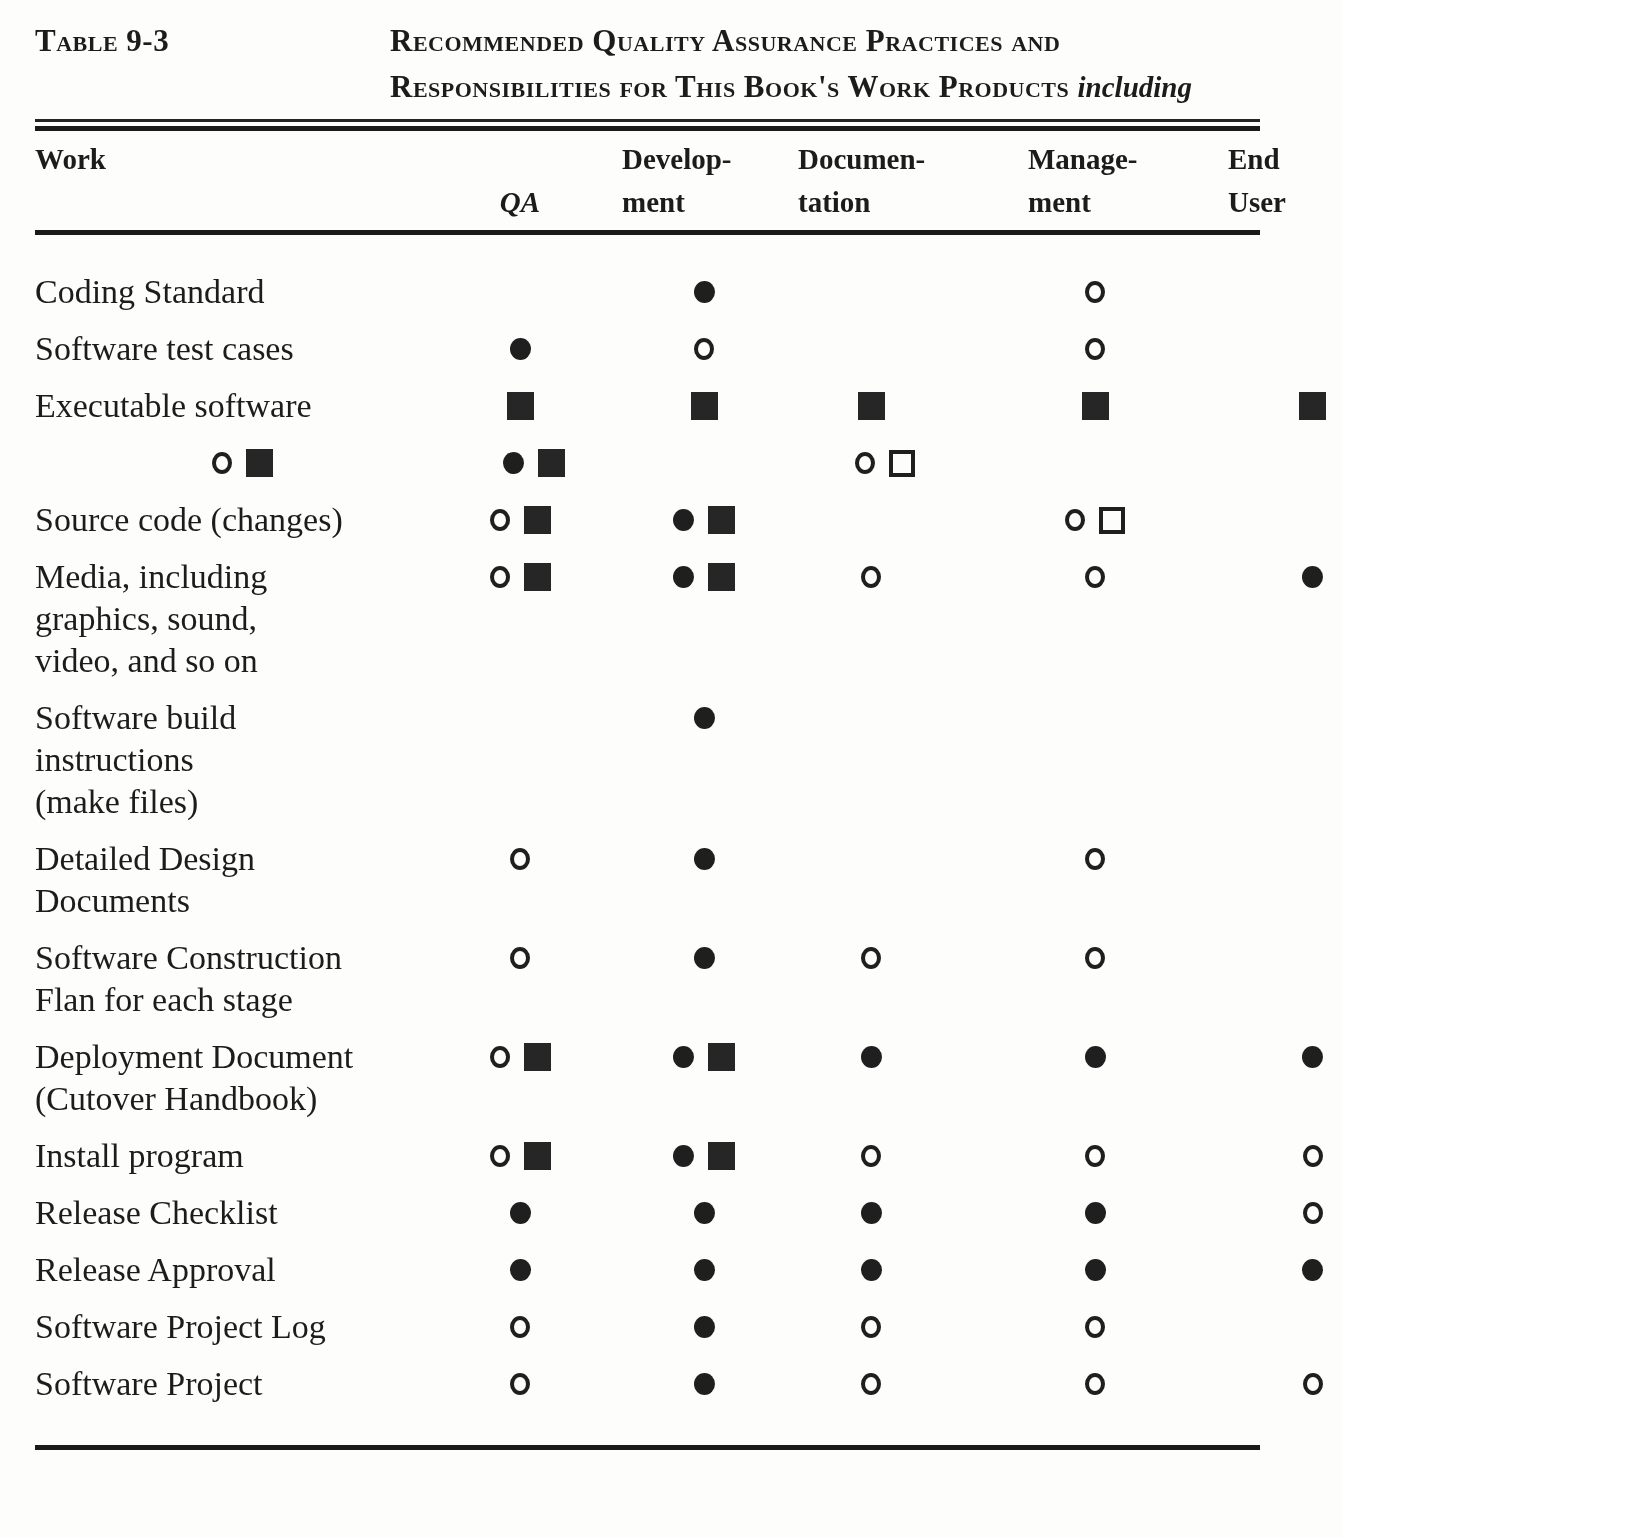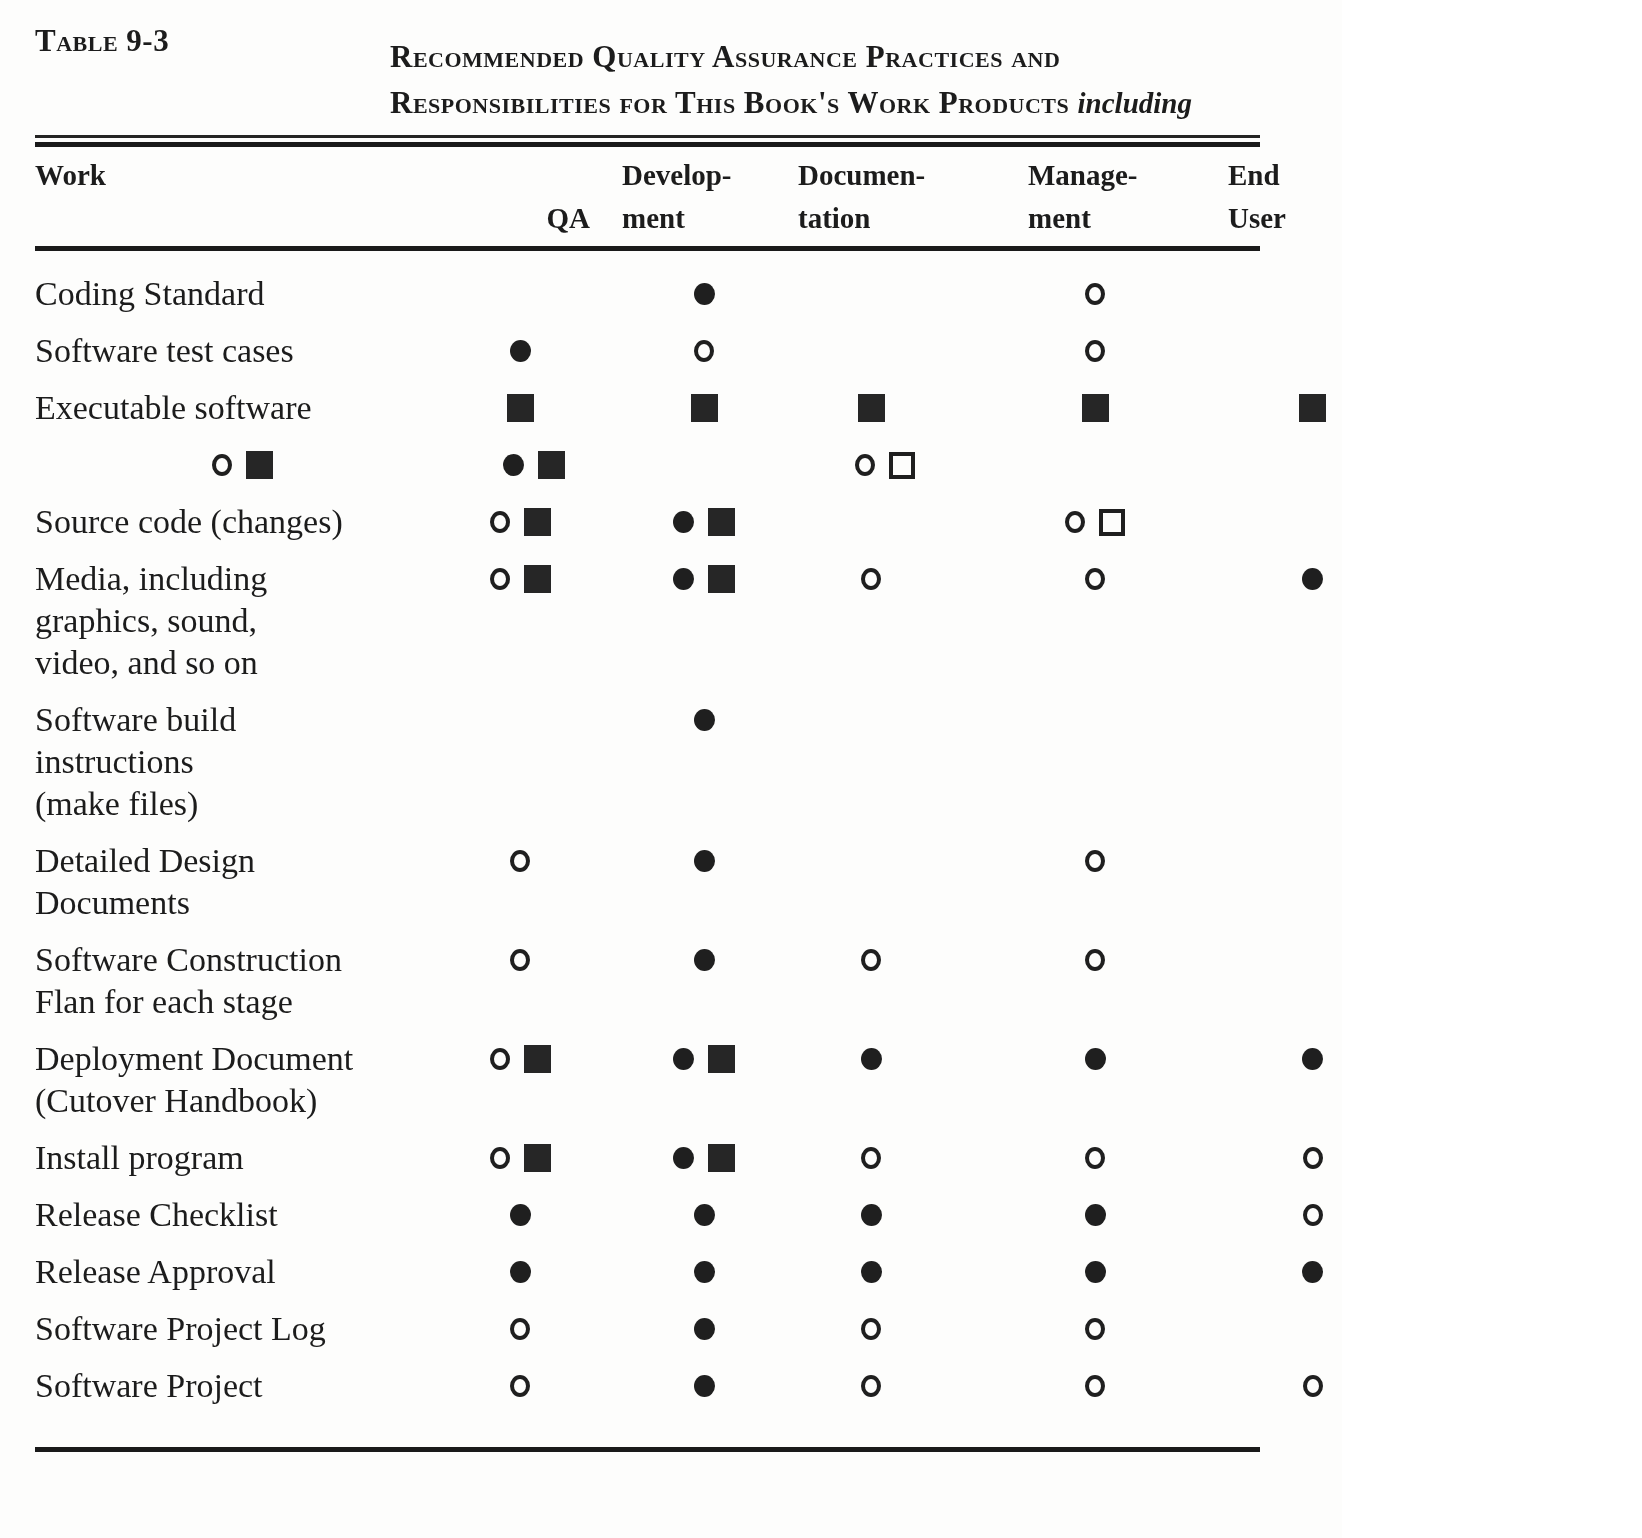--- a/index.html
+++ b/index.html
@@ -32,21 +32,20 @@
     font-size: 31px;
     line-height: 46px;
     letter-spacing: 0.5px;
   }
   .table-title {
     font-weight: bold;
     font-variant: small-caps;
     font-size: 31px;
     line-height: 46px;
     letter-spacing: 0.5px;
-    margin-top: 16px;
   }
   .continued {
     font-variant: normal;
     font-style: italic;
     font-weight: bold;
     font-size: 29px;
     letter-spacing: 0px;
   }
 
   
@@ -64,29 +63,29 @@
 
   
   .hdr { margin-top: 7px; margin-bottom: 6px; }
   .hcell {
     font-weight: bold;
     font-size: 29px;
     line-height: 43px;
     white-space: nowrap;
   }
   .hline { min-height: 43px; }
-  .hcell.col-qa { text-align: right; }
+  .hcell.col-qa { text-align: center; font-style: italic; }
   .hcell.col-development { padding-left: 32px; }
   .hcell.col-documentation { padding-left: 8px; }
   .hcell.col-management { padding-left: 48px; }
   .hcell.col-customer-marketing { padding-left: 8px; }
   .hcell.col-end-user { padding-left: 18px; }
 
   
-  #rows { padding-top: 22px; }
+  #rows { padding-top: 36px; }
   .row { margin-bottom: 15px; }
   .label {
     font-size: 34px;
     line-height: 42px;
   }
   .lline { min-height: 42px; white-space: nowrap; }
   .cell {
     height: 42px;
     display: flex;
     align-items: center;

